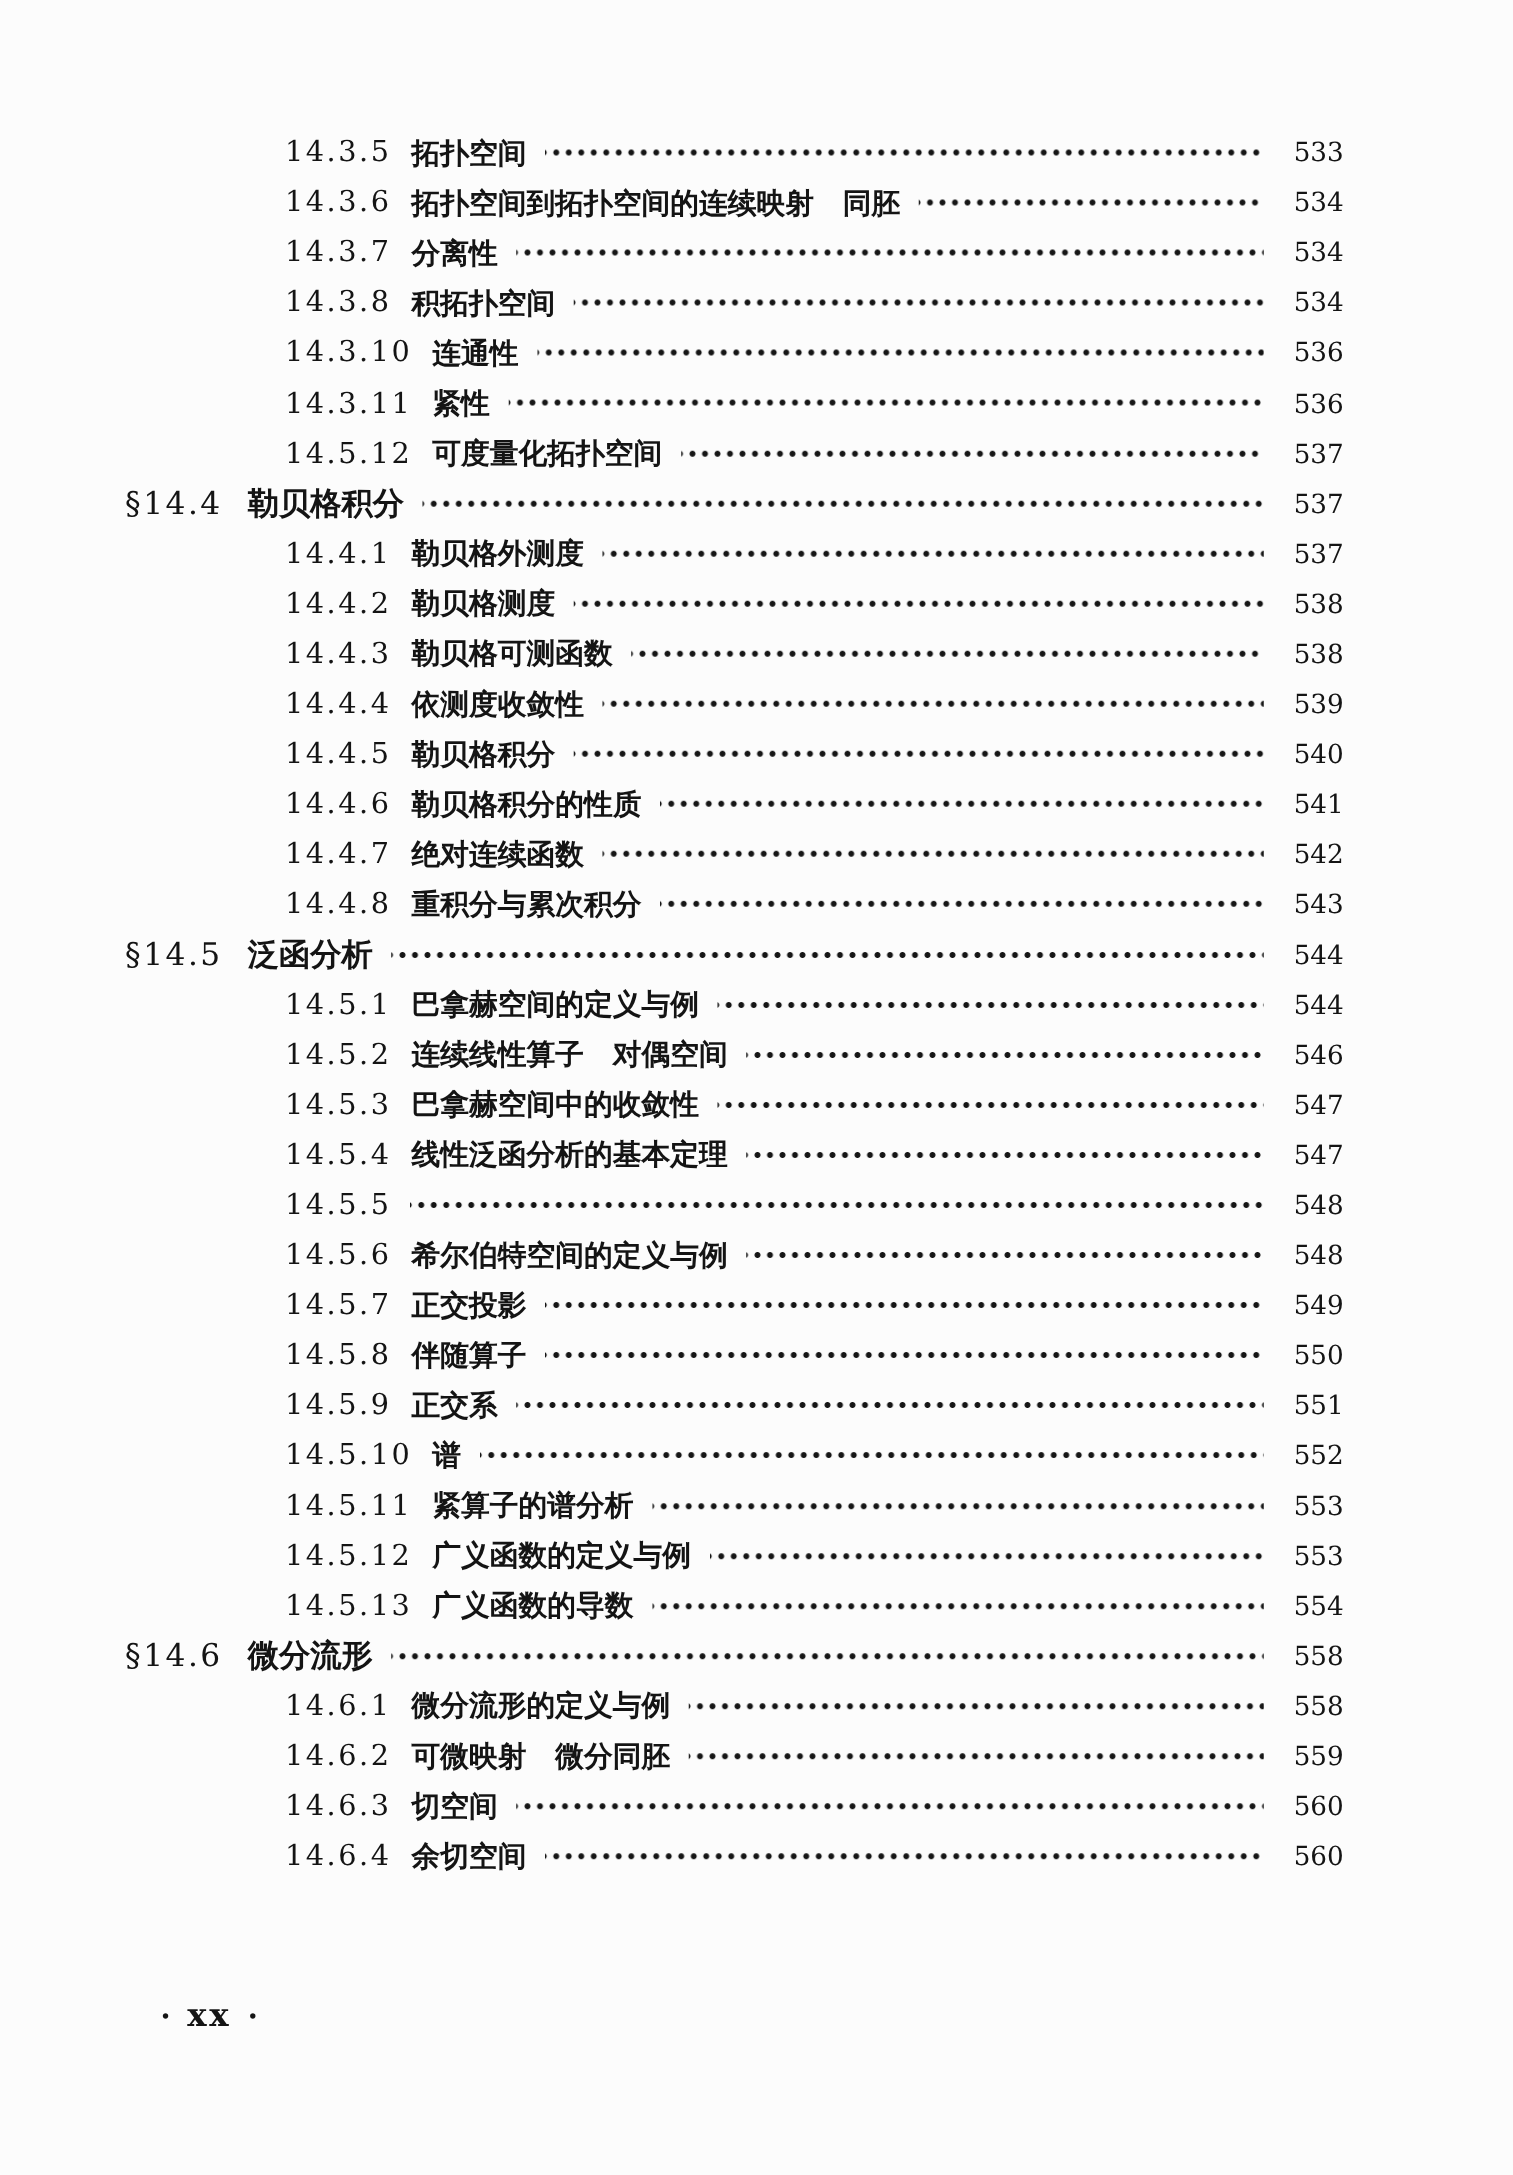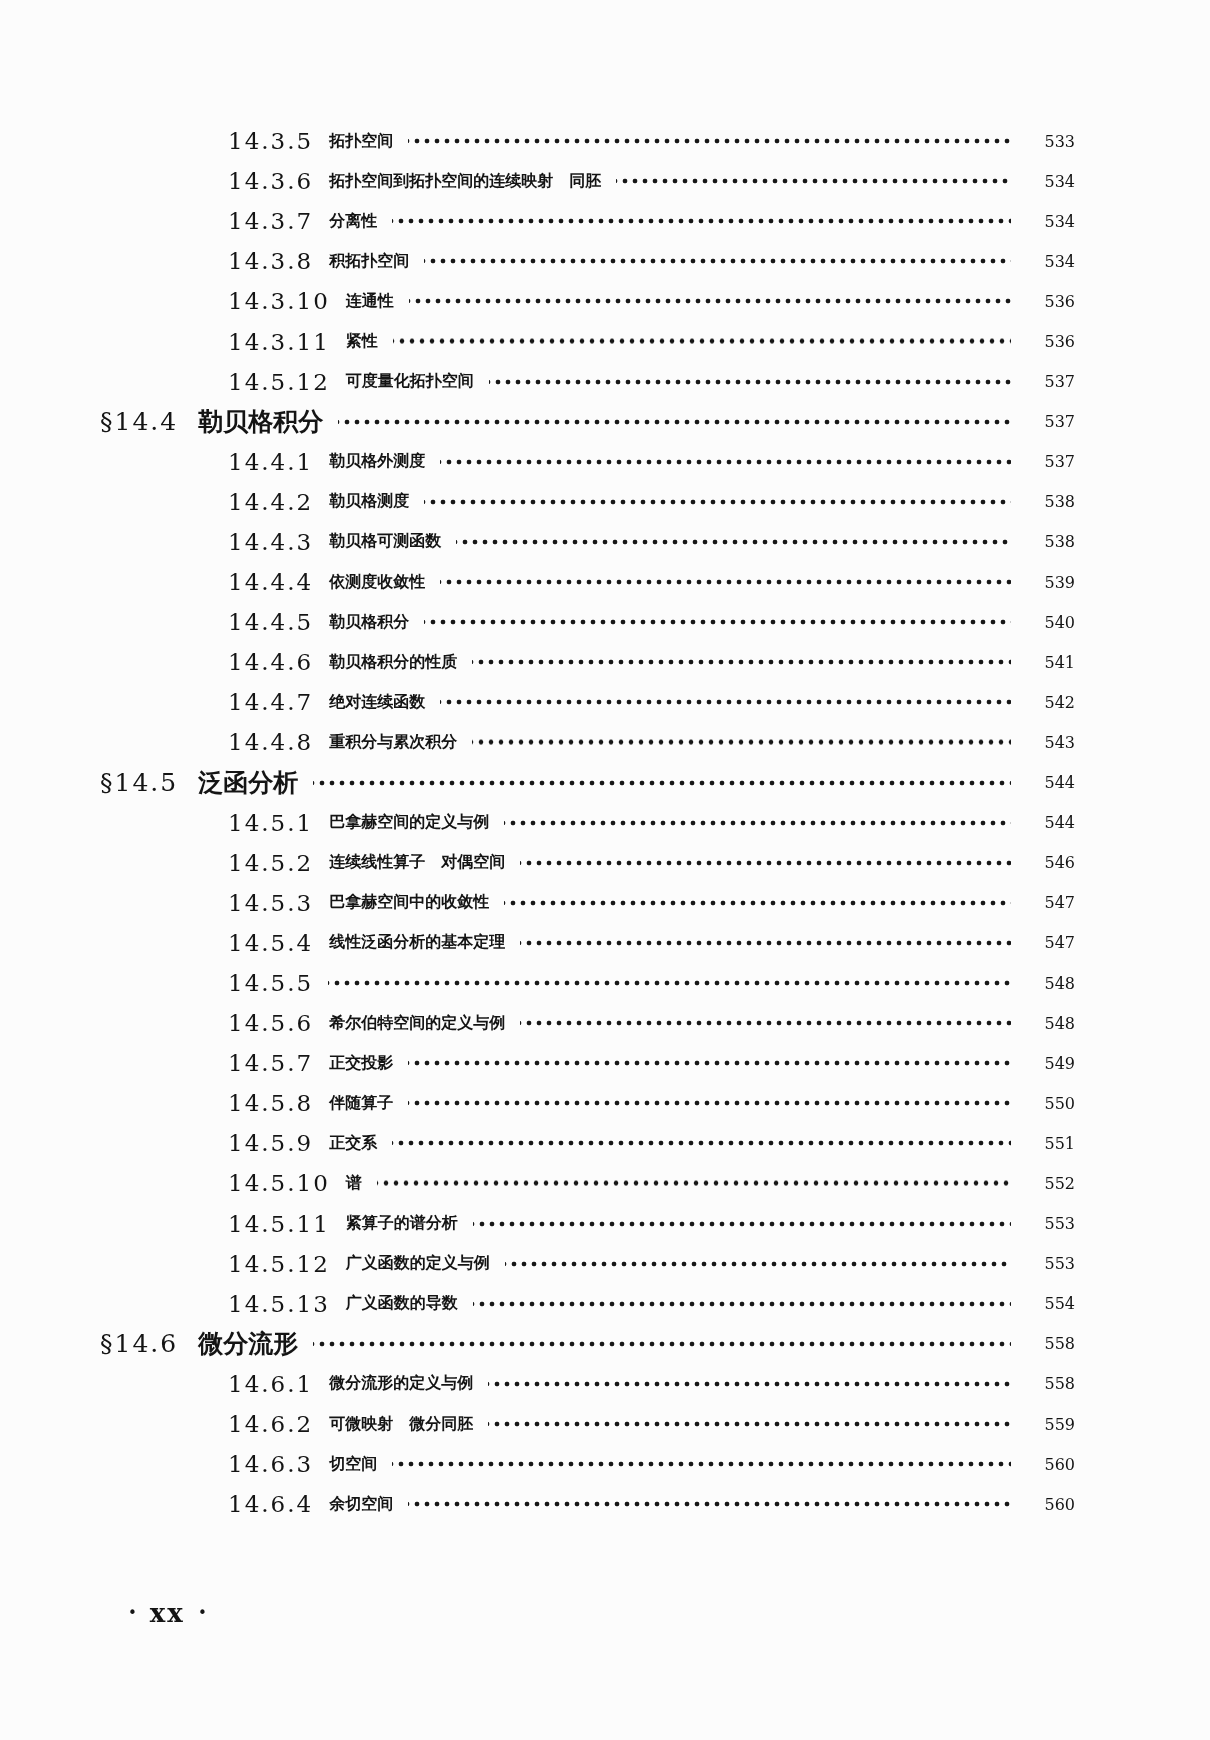--- a/index.html
+++ b/index.html
@@ -7,21 +7,21 @@
     width: 1210px;
     height: 1740px;
     background: #fcfcfc;
     color: #141414;
     position: relative;
     overflow: hidden;
     font-family: "DejaVu Sans", sans-serif;
   }
   .toc {
     position: absolute;
-    top: 121px;
+    top: 102px;
     left: 0;
     width: 1075px;
   }
   .row {
     display: flex;
     align-items: center;
     height: 40.1px;
   }
   .row .num {
     margin-left: 228px;
@@ -31,21 +31,21 @@
     white-space: pre;
     flex: 0 0 auto;
   }
   .row.section .num {
     margin-left: 100px;
     font-size: 25px;
   }
   .row .title {
     margin-left: 16px;
     font-family: "DejaVu Sans", sans-serif;
-    font-size: 16px;
+    font-size: 23px;
     font-weight: 600;
     white-space: pre;
     flex: 0 0 auto;
   }
   .row.section .title {
     margin-left: 20px;
     font-size: 25px;
   }
   .leader {
     flex: 1 1 auto;
@@ -55,21 +55,21 @@
     background-image: radial-gradient(circle, #161616 2px, transparent 2.7px);
     background-size: 10px 100%;
     background-repeat: repeat-x;
     background-position: 4px 50%;
   }
   .page {
     flex: 0 0 auto;
     width: 52px;
     text-align: right;
     font-family: "DejaVu Serif", "Liberation Serif", serif;
-    font-size: 16px;
+    font-size: 21px;
   }
   .footer {
     position: absolute;
     left: 128px;
     top: 1598px;
     display: flex;
     align-items: center;
     gap: 13px;
   }
   .footer .dot {

